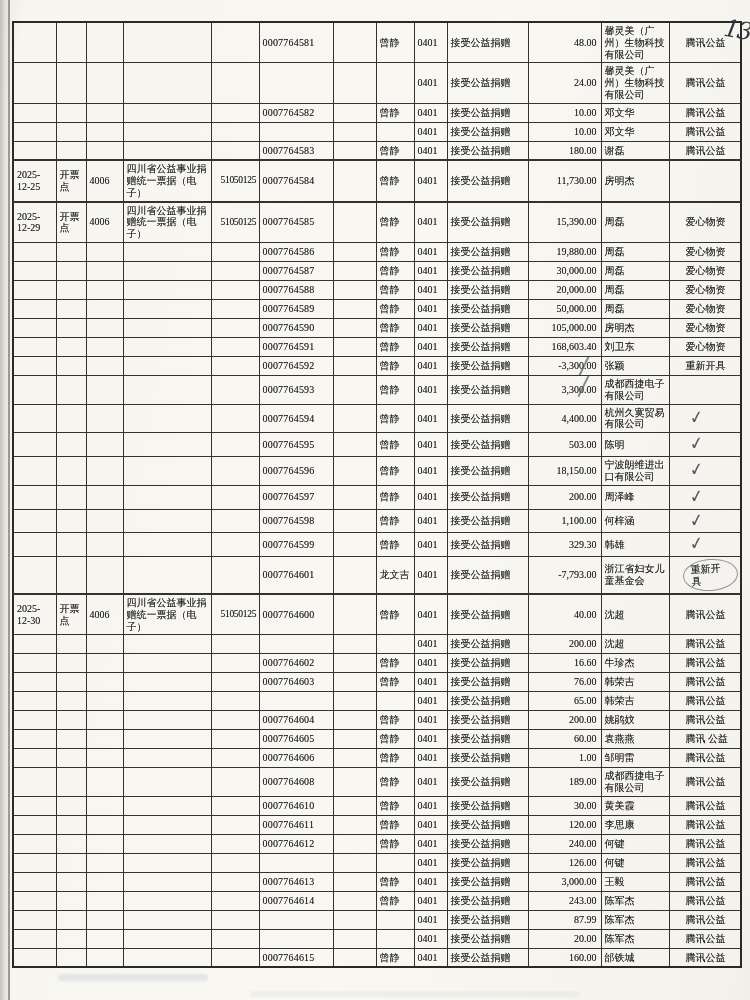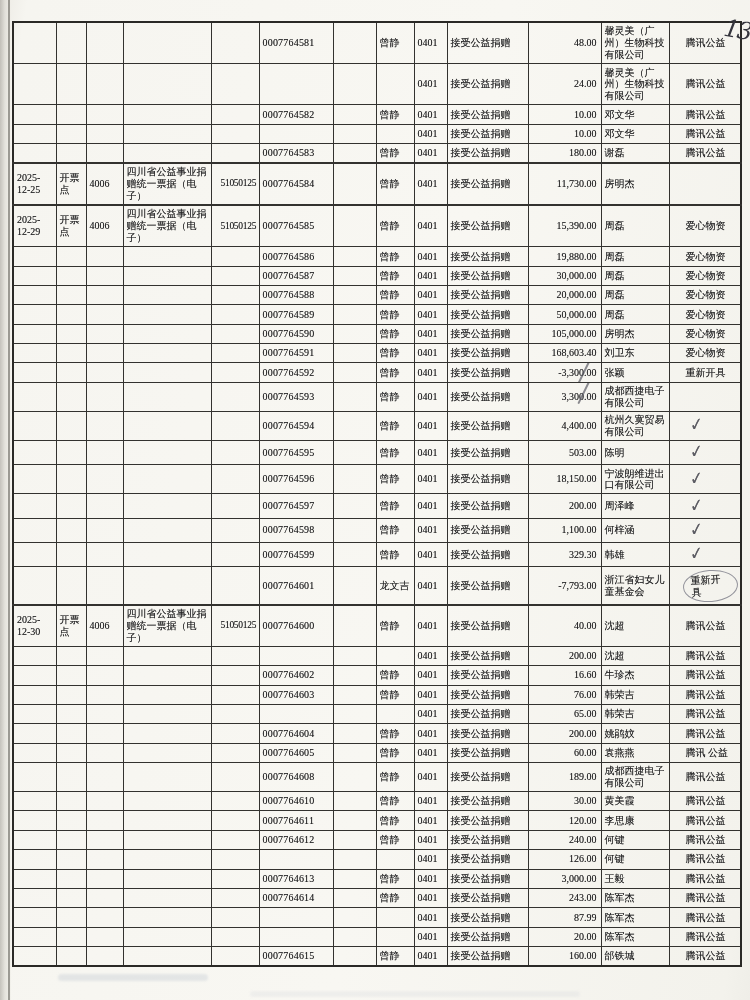--- a/index.html
+++ b/index.html
@@ -528,20 +528,35 @@
           <td class="c10 amt"><span>60.00</span></td>
           <td class="c11">袁燕燕</td>
           <td class="c12"><span>腾讯 公益</span></td>
         </tr>
         <tr>
           <td class="c0"></td>
           <td class="c1"></td>
           <td class="c2"></td>
           <td class="c3"></td>
           <td class="c4"></td>
+          <td class="c5">0007764606</td>
+          <td class="c6"></td>
+          <td class="c7">曾静</td>
+          <td class="c8">0401</td>
+          <td class="c9">接受公益捐赠</td>
+          <td class="c10 amt"><span>1.00</span></td>
+          <td class="c11">邹明雷</td>
+          <td class="c12"><span>腾讯公益</span></td>
+        </tr>
+        <tr>
+          <td class="c0"></td>
+          <td class="c1"></td>
+          <td class="c2"></td>
+          <td class="c3"></td>
+          <td class="c4"></td>
           <td class="c5">0007764608</td>
           <td class="c6"></td>
           <td class="c7">曾静</td>
           <td class="c8">0401</td>
           <td class="c9">接受公益捐赠</td>
           <td class="c10 amt"><span>189.00</span></td>
           <td class="c11">成都西捷电子有限公司</td>
           <td class="c12"><span>腾讯公益</span></td>
         </tr>
         <tr>

